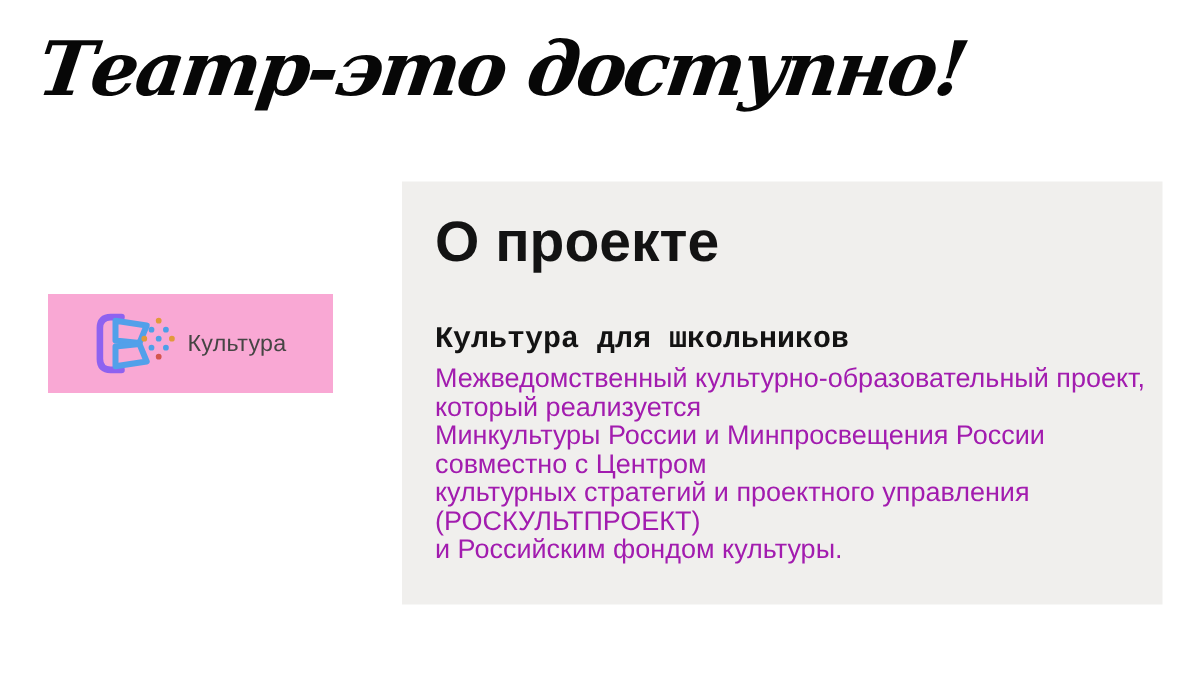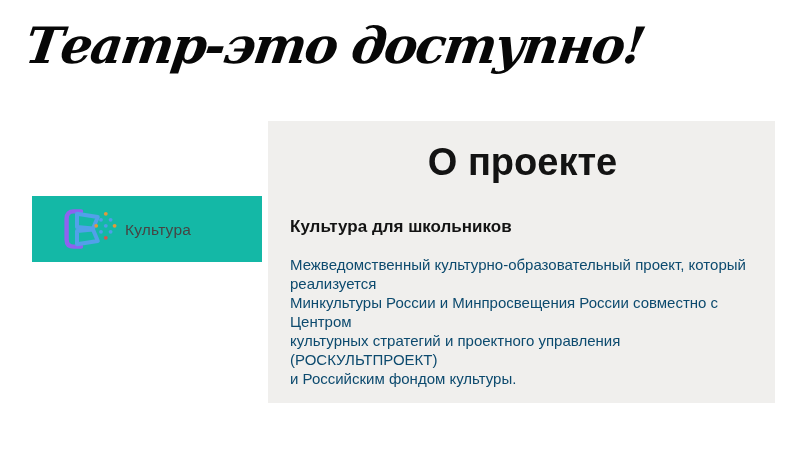--- a/index.html
+++ b/index.html
@@ -26,23 +26,23 @@
     font-size: 50px;
     letter-spacing: -2px;
     color: #070707;
     transform: skewX(-8deg);
     white-space: nowrap;
   }
   .logo-card {
     position: absolute;
     left: 32px;
     top: 196px;
-    width: 230px;
+    width: 190px;
     height: 66px;
-    background: #14b8a6;
+    background: #f9a8d4;
     display: flex;
     align-items: center;
     box-sizing: border-box;
     padding-left: 28px;
     gap: 7px;
     text-decoration: none;
     cursor: pointer;
   }
   .logo-mark {
     width: 58px;
@@ -66,34 +66,34 @@
     background: #f0efed;
     box-sizing: border-box;
     padding: 18px 20px 0 22px;
   }
   .about-heading {
     margin: 0;
     font-size: 38px;
     line-height: 46px;
     font-weight: 700;
     color: #131313;
-    text-align: center;
   }
   .about-subheading {
     margin: 30px 0 0 0;
-    font-size: 17px;
+    font-size: 20px;
     line-height: 24px;
     font-weight: 700;
     color: #131313;
+    font-family: Liberation Mono, monospace;
   }
   .about-paragraph {
-    margin: 16px 0 0 0;
-    font-size: 15px;
+    margin: 4px 0 0 0;
+    font-size: 18px;
     line-height: 19px;
-    color: #0c4a6e;
+    color: #a21caf;
     white-space: pre-line;
     width: 478px;
   }
   .about-paragraph + .about-paragraph {
     margin-top: 15px;
   }
 </style>
 </head>
 <body>
 

